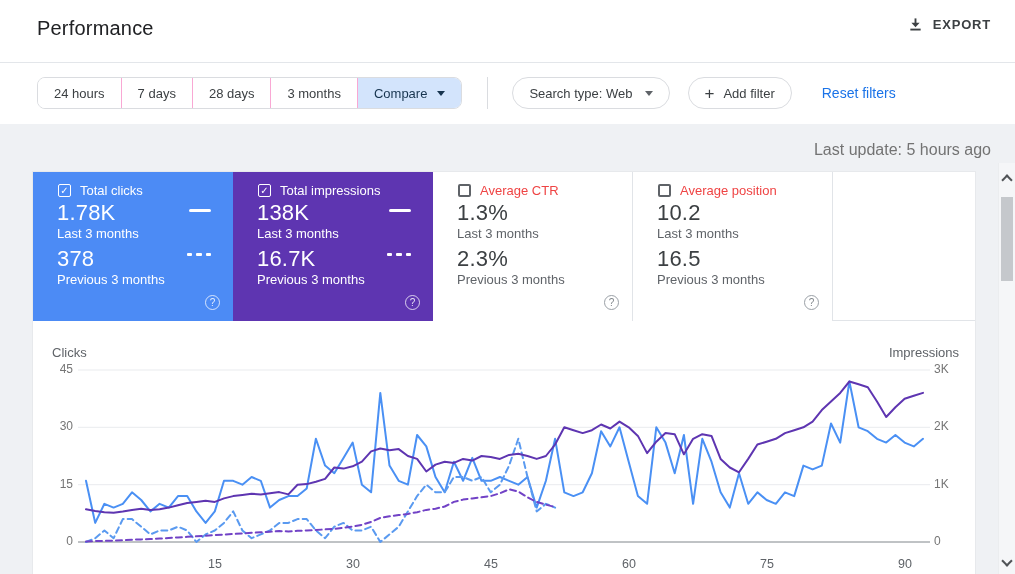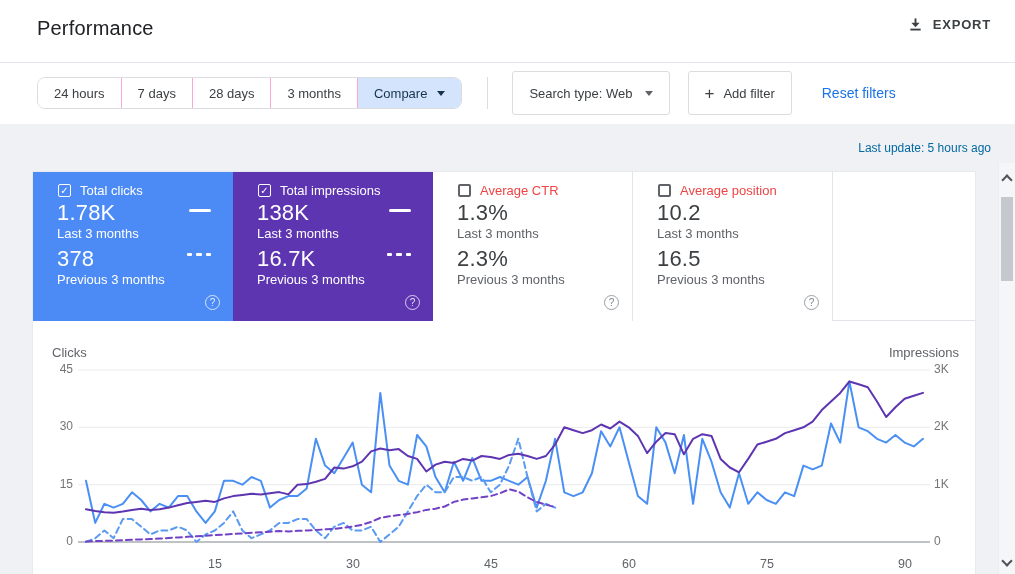--- a/index.html
+++ b/index.html
@@ -15,30 +15,30 @@
   .header-divider { position:absolute; left:0; top:62px; width:100%; height:1px; background:#e3e6ea; }
 
   
   .filter-bar { position:absolute; left:37px; top:77px; height:32px; display:flex; align-items:center;gap:6px; }
   .range-group { display:flex; height:32px; border:1px solid #dadce0; border-radius:8px; overflow:hidden; background:#fff; }
   .range-seg { display:flex; align-items:center; padding:0 16px; font-size:13px; color:#3c4043; cursor:pointer; border-left:1px solid #f9a8d4; background:#fff; }
   .range-seg:first-child { border-left:none; }
   .range-seg.compare { gap:10px; font-weight:500; }
   .caret { width:0; height:0; border-left:4.5px solid transparent; border-right:4.5px solid transparent; border-top:5px solid currentColor; display:inline-block; }
   .v-divider { width:1px; height:32px; background:#dadce0; margin:0 18px 0 19px; }
-  .chip { display:flex; align-items:center; height:44px; padding:0 16px; border:1px solid #dadce0; border-radius:3px;
+  .chip { display:flex; align-items:center; height:32px; padding:0 16px; border:1px solid #dadce0; border-radius:16px;
           background:#fff; font-size:13px; color:#3c4043; cursor:pointer; font-family:inherit; }
   .chip + .chip { margin-left:12px; }
   .chip .caret { margin-left:12px; color:#5f6368; }
   .plus-glyph { font-size:17px; font-weight:400; margin-right:9px; color:#3c4043; line-height:1; }
   .reset-link { margin-left:24px; font-size:14px; font-weight:500; color:#1a73e8; text-decoration:none; cursor:pointer; }
 
   
   .content-bg { position:absolute; left:0; top:124px; right:0; bottom:0; background:#eff1f4; }
-  .last-update { position:absolute; top:17px; right:24px; font-size:12px; color:#0369a1; }
+  .last-update { position:absolute; top:17px; right:24px; font-size:16px; color:#737373; }
 
   
   .panel { position:absolute; left:33px; top:48px; width:942px; bottom:0; background:#fff; box-shadow:0 0 0 1px rgba(0,0,0,0.03); }
 
   
   .cards { position:absolute; left:0; top:0; width:942px; height:149px; display:flex; border-bottom:1px solid #e1e4e8; }
   .card { position:relative; width:200px; height:149px; cursor:pointer; background:#fff; }
   .card.bordered { border-right:1px solid #e1e4e8; }
   .card-head { position:absolute; left:25px; top:11px; display:flex; align-items:center; gap:9px; }
   .cbx { width:13px; height:13px; border-radius:2px; display:flex; align-items:center; justify-content:center; font-size:10px; line-height:1; }

